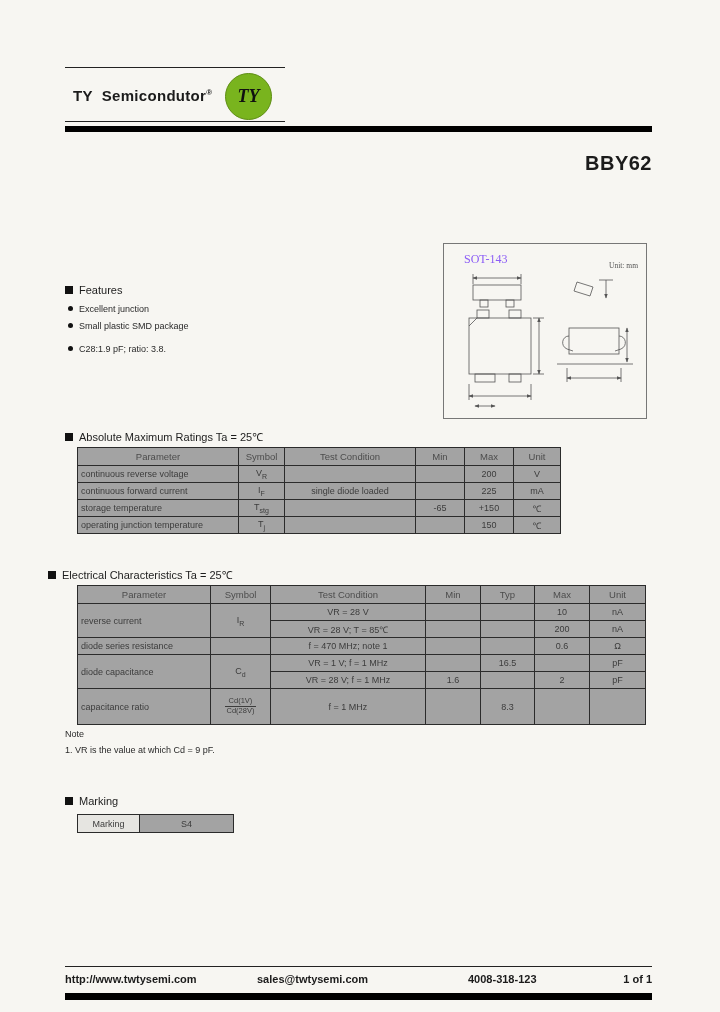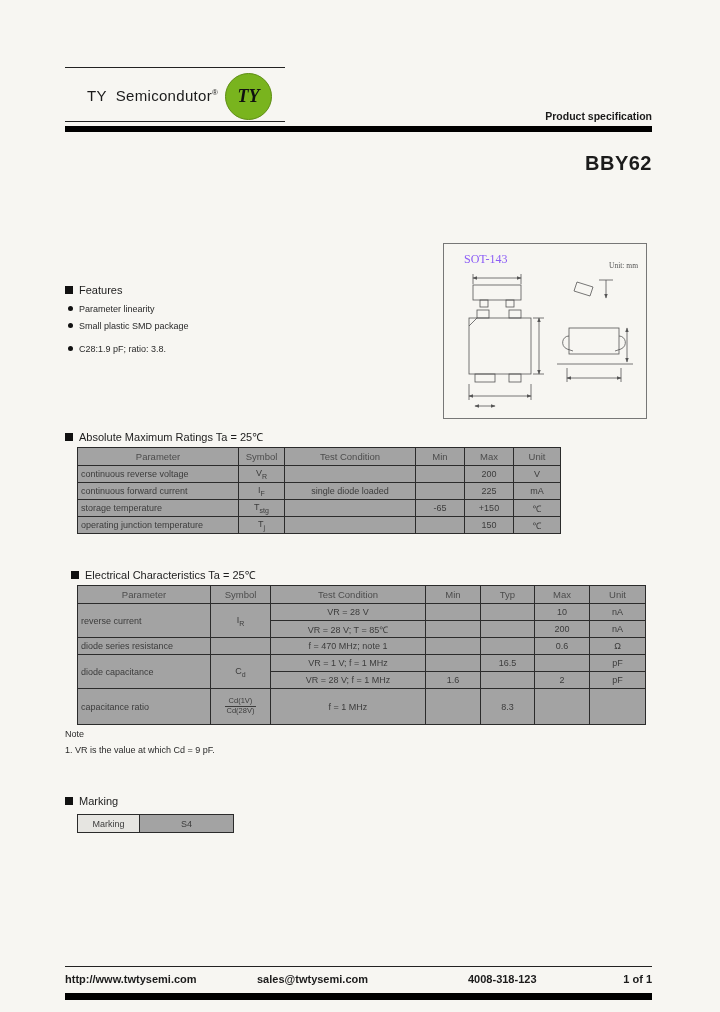--- a/index.html
+++ b/index.html
@@ -6,21 +6,21 @@
   .page{
     position:relative;width:720px;height:1012px;margin:0 auto;
     background:#f7f6f2;font-family:"Liberation Sans",sans-serif;color:#1b1b1b;
     overflow:hidden;
   }
   .abs{position:absolute;}
 
   
   .rule-top{left:65px;top:67px;width:220px;height:1px;background:#222;}
   .rule-mid{left:65px;top:121px;width:220px;height:1px;background:#222;}
-  .brand{left:87px;top:87px;font-size:15px;font-weight:normal;letter-spacing:0.3px;white-space:nowrap;}
+  .brand{left:73px;top:87px;font-size:15px;font-weight:bold;letter-spacing:0.3px;white-space:nowrap;}
   .brand .gap{display:inline-block;width:9px;}
   .brand sup{font-size:8px;vertical-align:super;}
   .logo-circle{
     left:225px;top:73px;width:47px;height:47px;border-radius:50%;
     background:#79b41e;border:1px solid #5d8d12;box-sizing:border-box;
     display:flex;align-items:center;justify-content:center;
     font-family:"Liberation Serif",serif;font-weight:bold;font-style:italic;font-size:18px;color:#101010;
   }
   .spec-label{left:400px;top:110px;width:252px;text-align:right;font-size:10.5px;font-weight:bold;}
   .header-bar{left:65px;top:126px;width:587px;height:6px;background:#000;}
@@ -30,21 +30,21 @@
   .pkg-box{left:443px;top:243px;width:204px;height:176px;border:1px solid #777;box-sizing:border-box;}
   .pkg-name{position:absolute;left:20px;top:8px;font-family:"Liberation Serif",serif;font-size:12px;color:#8b5cf6;}
   .pkg-unit{position:absolute;right:8px;top:17px;font-family:"Liberation Serif",serif;font-size:7.5px;color:#555;}
   .pkg-svg{position:absolute;left:5px;top:28px;}
 
   
   .section-head{font-size:11px;color:#1d1d1d;display:flex;align-items:center;gap:6px;white-space:nowrap;justify-content:space-between;}
   .sq{width:8px;height:8px;background:#111;display:inline-block;flex:0 0 auto;}
   .head-features{left:65px;top:284px;}
   .head-abs{left:65px;top:429px;}
-  .head-elec{left:71px;top:567px;}
+  .head-elec{left:48px;top:567px;}
   .head-marking{left:65px;top:795px;}
 
   
   .feat-list{left:68px;top:302px;}
   .feat-item{display:flex;align-items:center;gap:6px;font-size:9px;color:#2a2a2a;height:13px;margin-bottom:4px;white-space:nowrap;}
   .feat-item.last{margin-top:10px;}
   .dot{width:5px;height:5px;border-radius:50%;background:#111;flex:0 0 auto;}
 
   
   .dtable{position:absolute;border-collapse:collapse;table-layout:fixed;font-size:9px;color:#3c3c3c;background:#a3a3a3;}
@@ -84,21 +84,20 @@
 <div class="page">
 
   <div class="abs rule-top"></div>
   <div class="abs brand">
     <span>TY</span><span class="gap"></span><span>Semicondutor</span><sup>®</sup>
   </div>
   <div class="abs logo-circle">
     <span>TY</span>
   </div>
   <div class="abs rule-mid"></div>
-  <div class="abs spec-label">Product specification</div>
   <div class="abs header-bar"></div>
   <div class="abs part-number">BBY62</div>
 
   <div class="abs pkg-box">
     <span class="pkg-name">SOT-143</span>
     <span class="pkg-unit">Unit: mm</span>
     <svg class="pkg-svg" width="194" height="142" viewBox="0 0 194 142">
       <defs>
         <marker id="ae" viewBox="0 0 8 8" refX="7" refY="4" markerWidth="6" markerHeight="6" orient="auto">
             <path d="M0,1 L8,4 L0,7 z" fill="#555"></path>
@@ -149,21 +148,21 @@
     </svg>
   </div>
 
   <div class="abs section-head head-features">
     <span class="sq"></span>
     <span>Features</span>
   </div>
   <div class="abs feat-list">
     <div class="feat-item">
       <span class="dot"></span>
-      <span>Parameter linearity</span>
+      <span>Excellent junction</span>
     </div>
     <div class="feat-item">
       <span class="dot"></span>
       <span>Small plastic SMD package</span>
     </div>
     <div class="feat-item last">
       <span class="dot"></span>
       <span>C28:1.9 pF; ratio: 3.8.</span>
     </div>
   </div>

